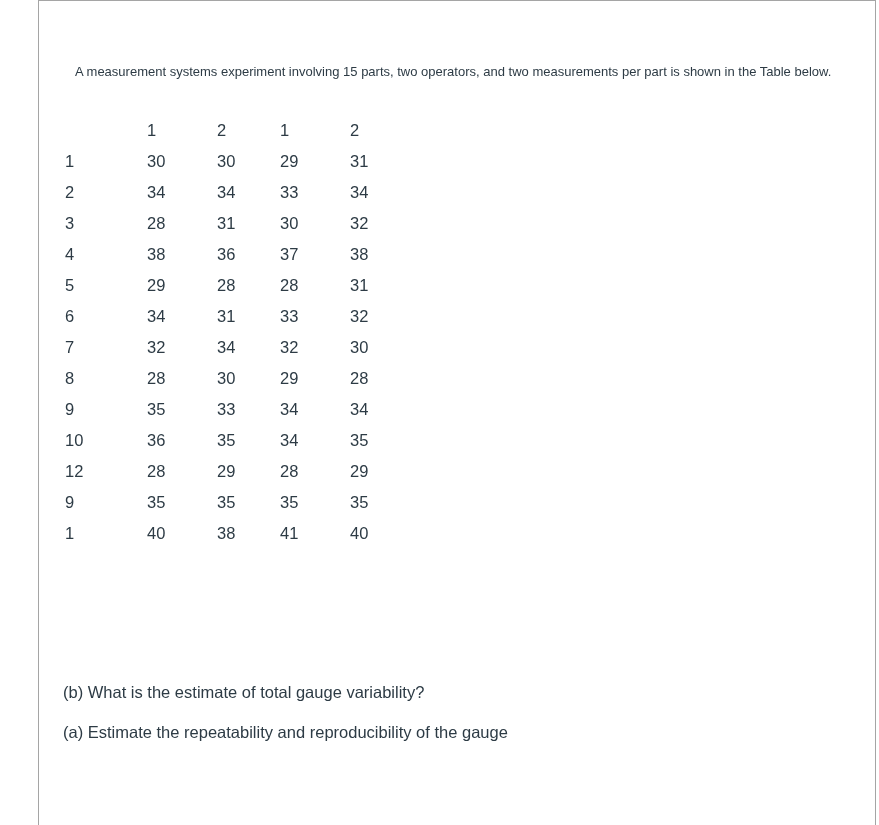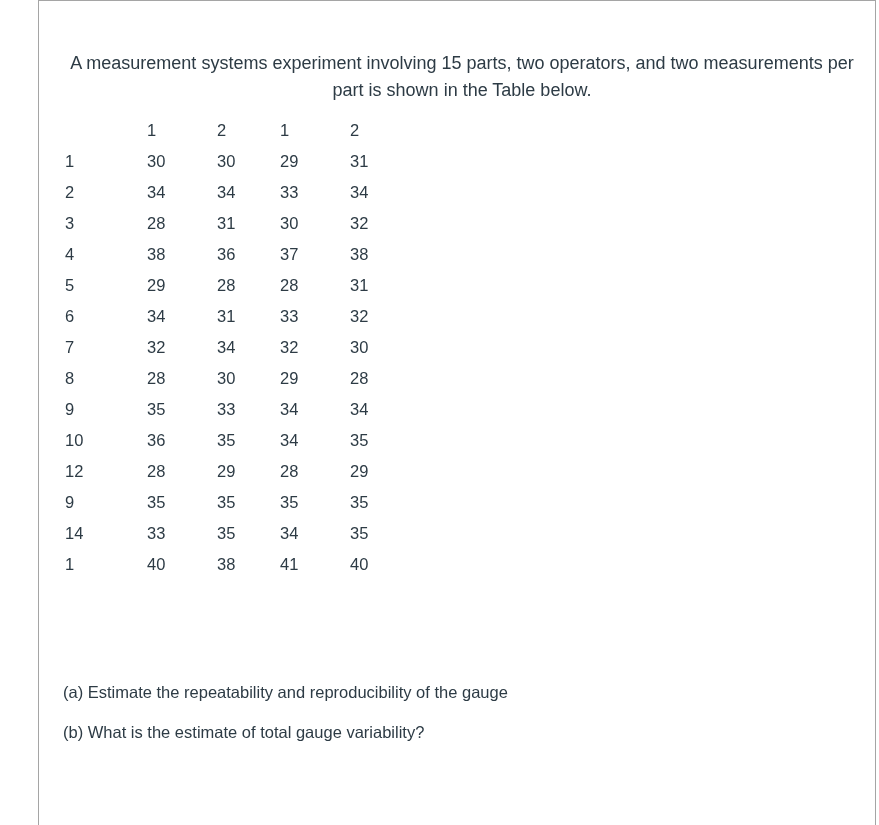--- a/index.html
+++ b/index.html
@@ -25,24 +25,23 @@
       border-right: 1px solid #a5a5a5;
       border-top: 1px solid #a5a5a5;
       box-sizing: border-box;
       background: #fff;
     }
     .intro {
       position: absolute;
       left: 24px;
       top: 45px;
       width: 790px;
-      font-size: 18px;
+      font-size: 13px;
       line-height: 27px;
-      margin: 4px;
-      text-align: center;
+      margin: 12px;
     }
     table.data {
       position: absolute;
       left: 20px;
       top: 114px;
       border-collapse: collapse;
       font-size: 16.5px;
     }
     table.data td {
       padding: 0;
@@ -160,33 +159,26 @@
           <td class="c4">29</td>
         </tr>
         <tr>
           <td class="c0">9</td>
           <td class="c1">35</td>
           <td class="c2">35</td>
           <td class="c3">35</td>
           <td class="c4">35</td>
         </tr>
         <tr>
-          <td class="c0">14</td>
-          <td class="c1">33</td>
-          <td class="c2">35</td>
-          <td class="c3">34</td>
-          <td class="c4">35</td>
-        </tr>
-        <tr>
           <td class="c0">1</td>
           <td class="c1">40</td>
           <td class="c2">38</td>
           <td class="c3">41</td>
           <td class="c4">40</td>
         </tr>
       </tbody>
   </table>
 
   <div class="questions">
+    <p>(b) What is the estimate of total gauge variability?</p>
     <p>(a) Estimate the repeatability and reproducibility of the gauge</p>
-    <p>(b) What is the estimate of total gauge variability?</p>
   </div>
 </div>
 
 </body></html>

